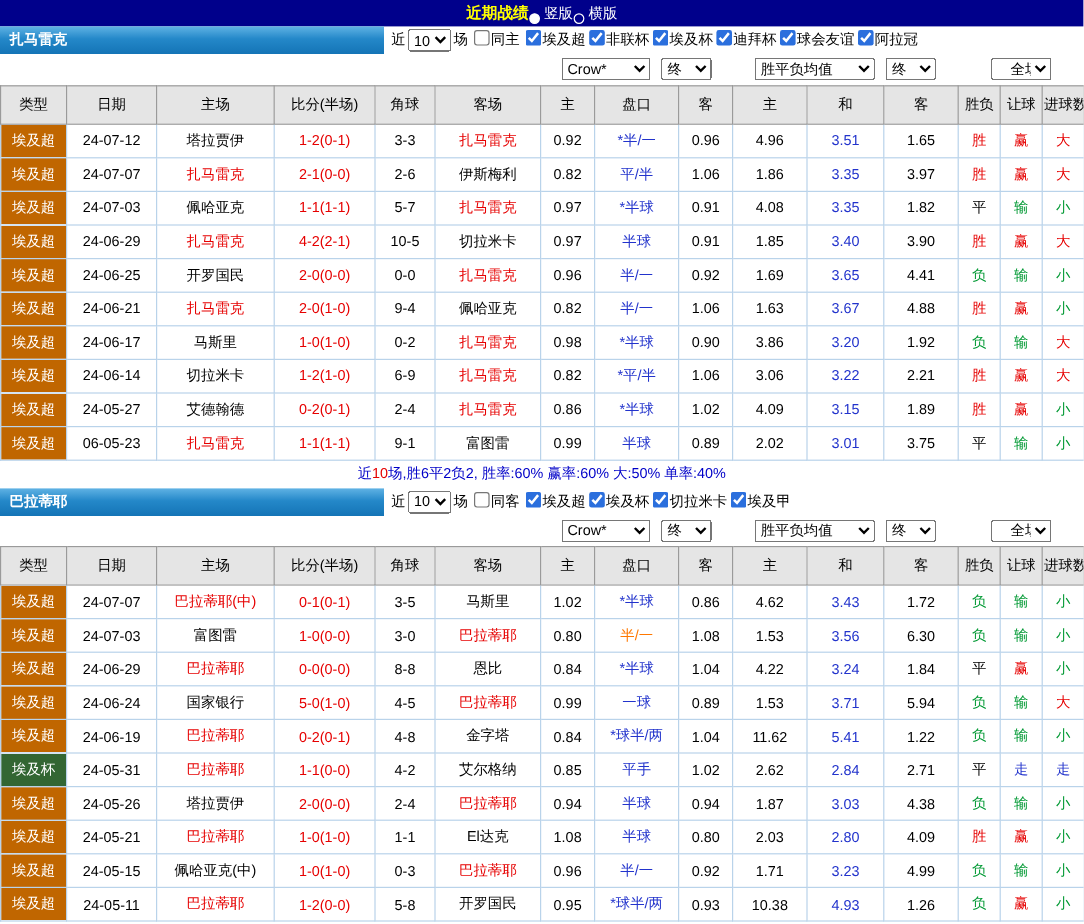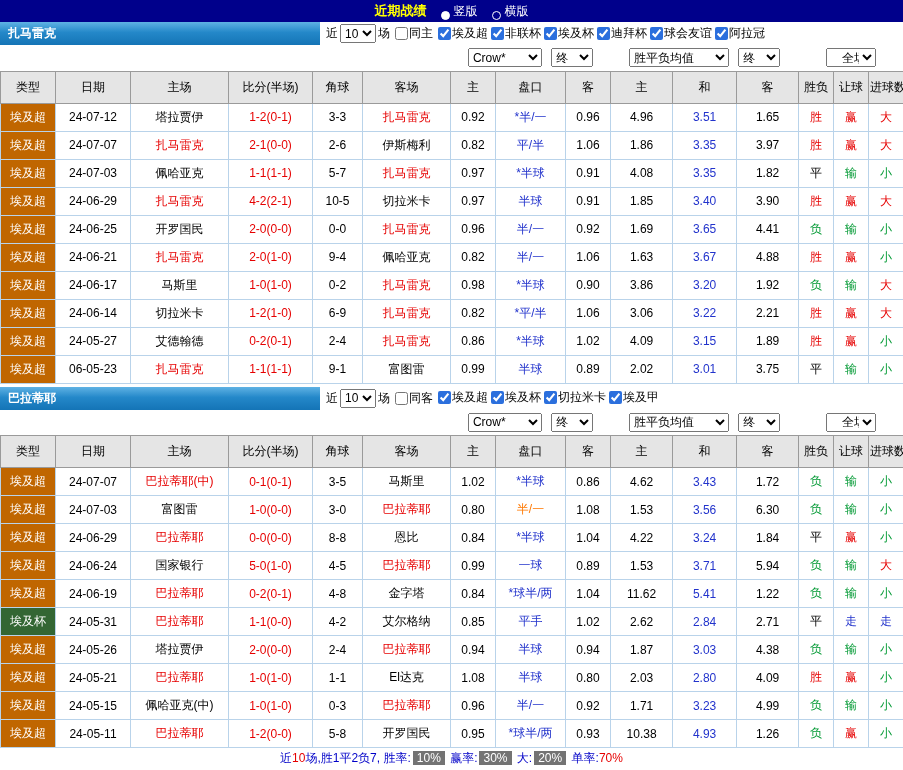--- a/index.html
+++ b/index.html
@@ -1,31 +1,31 @@
 <!DOCTYPE html>
 <html><head>
 <meta charset="utf-8">
 <style>
   * { box-sizing: border-box; }
   html,body { margin:0; padding:0; background:#fff; }
   body { width:903px; font-family:"Liberation Sans","DejaVu Sans",sans-serif; font-size:12px; color:#000; }
 
   
-  .topbar { height:22px; background:#00008b; display:flex; align-items:center; justify-content:center; gap:14px; color:#fff; }
+  .topbar { height:22px; background:#00008b; display:flex; align-items:center; justify-content:center; color:#fff; }
   .topbar .title { color:#ffff00; font-weight:bold; font-size:13px; }
   .rgroup { display:inline-flex; align-items:flex-end; gap:4px; cursor:pointer; }
   .rdo { display:inline-block; width:9px; height:9px; border:1px solid #fff; border-radius:50%; }
   .rdo.on { background:#fff; }
 
   
   .section-head { display:flex; height:23px; align-items:stretch; }
   .team-bar { width:320px; background:linear-gradient(180deg,#5fb2e4 0%,#2488c9 45%,#1474b6 100%); color:#fff; font-weight:bold; line-height:23px; padding-left:8px; }
   .filter-bar { flex:1; display:flex; align-items:center; padding-left:6px; gap:2px; }
   .filter-bar select { font-size:12px; height:19px; }
-  .chk { display:inline-flex; align-items:center; margin-left:3px; cursor:pointer; }
+  .chk { display:inline-flex; margin-left:3px; cursor:pointer; }
   .chk input { width:13px; height:13px; margin:0 1px 0 0; accent-color:#2b6fdd; }
 
   
   table { border-collapse:collapse; table-layout:fixed; width:903px; }
   td,th { border:1px solid #b9d3ea; font-size:12px; font-weight:normal; text-align:center; padding:0 1px; height:28px; overflow:hidden; white-space:nowrap; }
   tr.controls td { border:none; height:26px; }
   tr.controls select { font-size:12px; height:19px; margin:0 3px; }
   .sel-book { width:74px; } .sel-final { width:42px; } .sel-avg { width:100px; } .sel-scope { width:50px;padding-left:11px; }
   tr.cols th { background:#e5e5e5; border:1px solid #9a9a9a; height:32px;text-align:center; }
 
@@ -304,20 +304,21 @@
           <td>0.89</td>
           <td>2.02</td>
           <td class="b">3.01</td>
           <td>3.75</td>
           <td>平</td>
           <td class="g">输</td>
           <td class="g">小</td>
         </tr>
       </tbody>
   </table>
+  <div class="footer" id="footer-0"><span>近</span><span class="r">10</span><span>场,胜6平2负2, 胜率:</span><span>60%</span><span> 赢率:</span><span>60%</span><span> 大:</span><span>50%</span><span> 单率:</span><span>40%</span></div>
 </div>
 
 <div class="section section2">
   <div class="section-head">
     <div class="team-bar">巴拉蒂耶</div>
     <div class="filter-bar">
       <span>近</span>
       <select><option>10</option></select>
       <span>场</span>
       <label class="chk">

